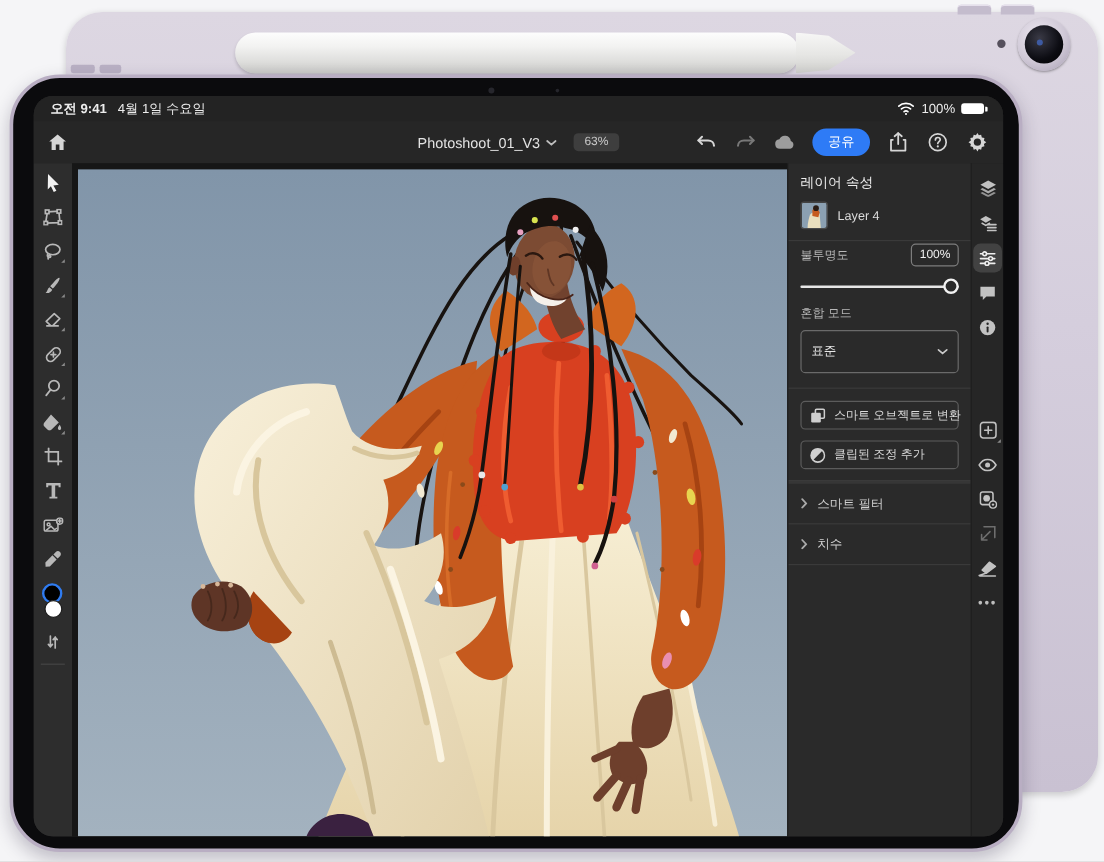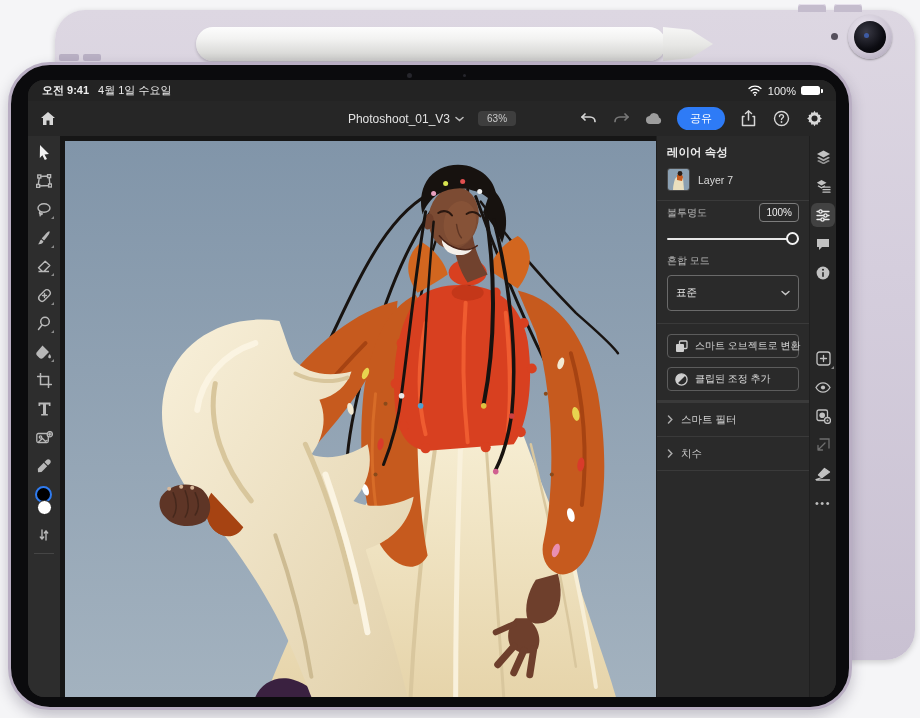--- a/index.html
+++ b/index.html
@@ -83,21 +83,21 @@
     background:#fff; border:1px solid #1d1d1d; }
   .tool-divider { width:20px; height:1px; background:#454545; margin-top:4px; }
 
   
   .canvas-area { flex:1; background:#161616; position:relative; }
   .canvas-area svg.photo { position:absolute; left:5px; top:5px; width:calc(100% - 5px); height:calc(100% - 5px); }
 
   
   .panel { flex:0 0 153px; background:#2a2a2a; border-left:1px solid #1f1f1f; padding:9px 10px 0 10px;
     color:#d8d8d8; overflow:hidden; }
-  .panel-title { font-size:11.5px; font-weight:bold; color:#ececec; margin-bottom:8px; }
+  .panel-title { font-size:11.5px; font-weight:normal; color:#ececec; margin-bottom:8px; }
   .layer-row { display:flex; align-items:center; gap:8px; padding-bottom:9px; }
   .layer-thumb { width:23px; height:23px; border-radius:3px; overflow:hidden; flex:0 0 23px;
     border:1px solid #4a4a4a; }
   .layer-name { font-size:10.5px; color:#dcdcdc; }
   .divider { height:1px; background:#3a3a3a; margin:0 -10px; }
   .sec-header { display:flex; align-items:center; gap:6px; font-size:10.5px; color:#cfcfcf; padding:9px 0 8px 0; }
   .chev { color:#aaa; display:flex; }
   .row-between { display:flex; align-items:center; justify-content:space-between; margin-top:2px; }
   .small-label { font-size:10px; color:#b8b8b8; }
   .value-box { border:1px solid #7d7d7d; border-radius:4px; font-size:10px; color:#f0f0f0; padding:3px 6px; }
@@ -501,21 +501,21 @@
 
           <div class="layer-row">
             <div class="layer-thumb">
               <svg width="21" height="21" viewBox="0 0 21 21" preserveAspectRatio="none">
                 <rect width="21" height="21" fill="#8ba0b2"></rect>
                 <path d="M7,10 C9,7 13,7 15,9 L16,21 L5,21 C5,17 6,13 7,10 Z" fill="#eadfbe"></path>
                 <path d="M9,6 C11,4 14,5 15,8 L14,12 L9,11 Z" fill="#c65a1e"></path>
                 <circle cx="12" cy="4.5" r="2.4" fill="#2a1c14"></circle>
               </svg>
             </div>
-            <span class="layer-name">Layer 7</span>
+            <span class="layer-name">Layer 4</span>
           </div>
           <div class="divider"></div>
 
 
           <div class="row-between">
             <span class="small-label">불투명도</span>
             <span class="value-box">100%</span>
           </div>
           <div class="slider">
             <div class="track"></div>

